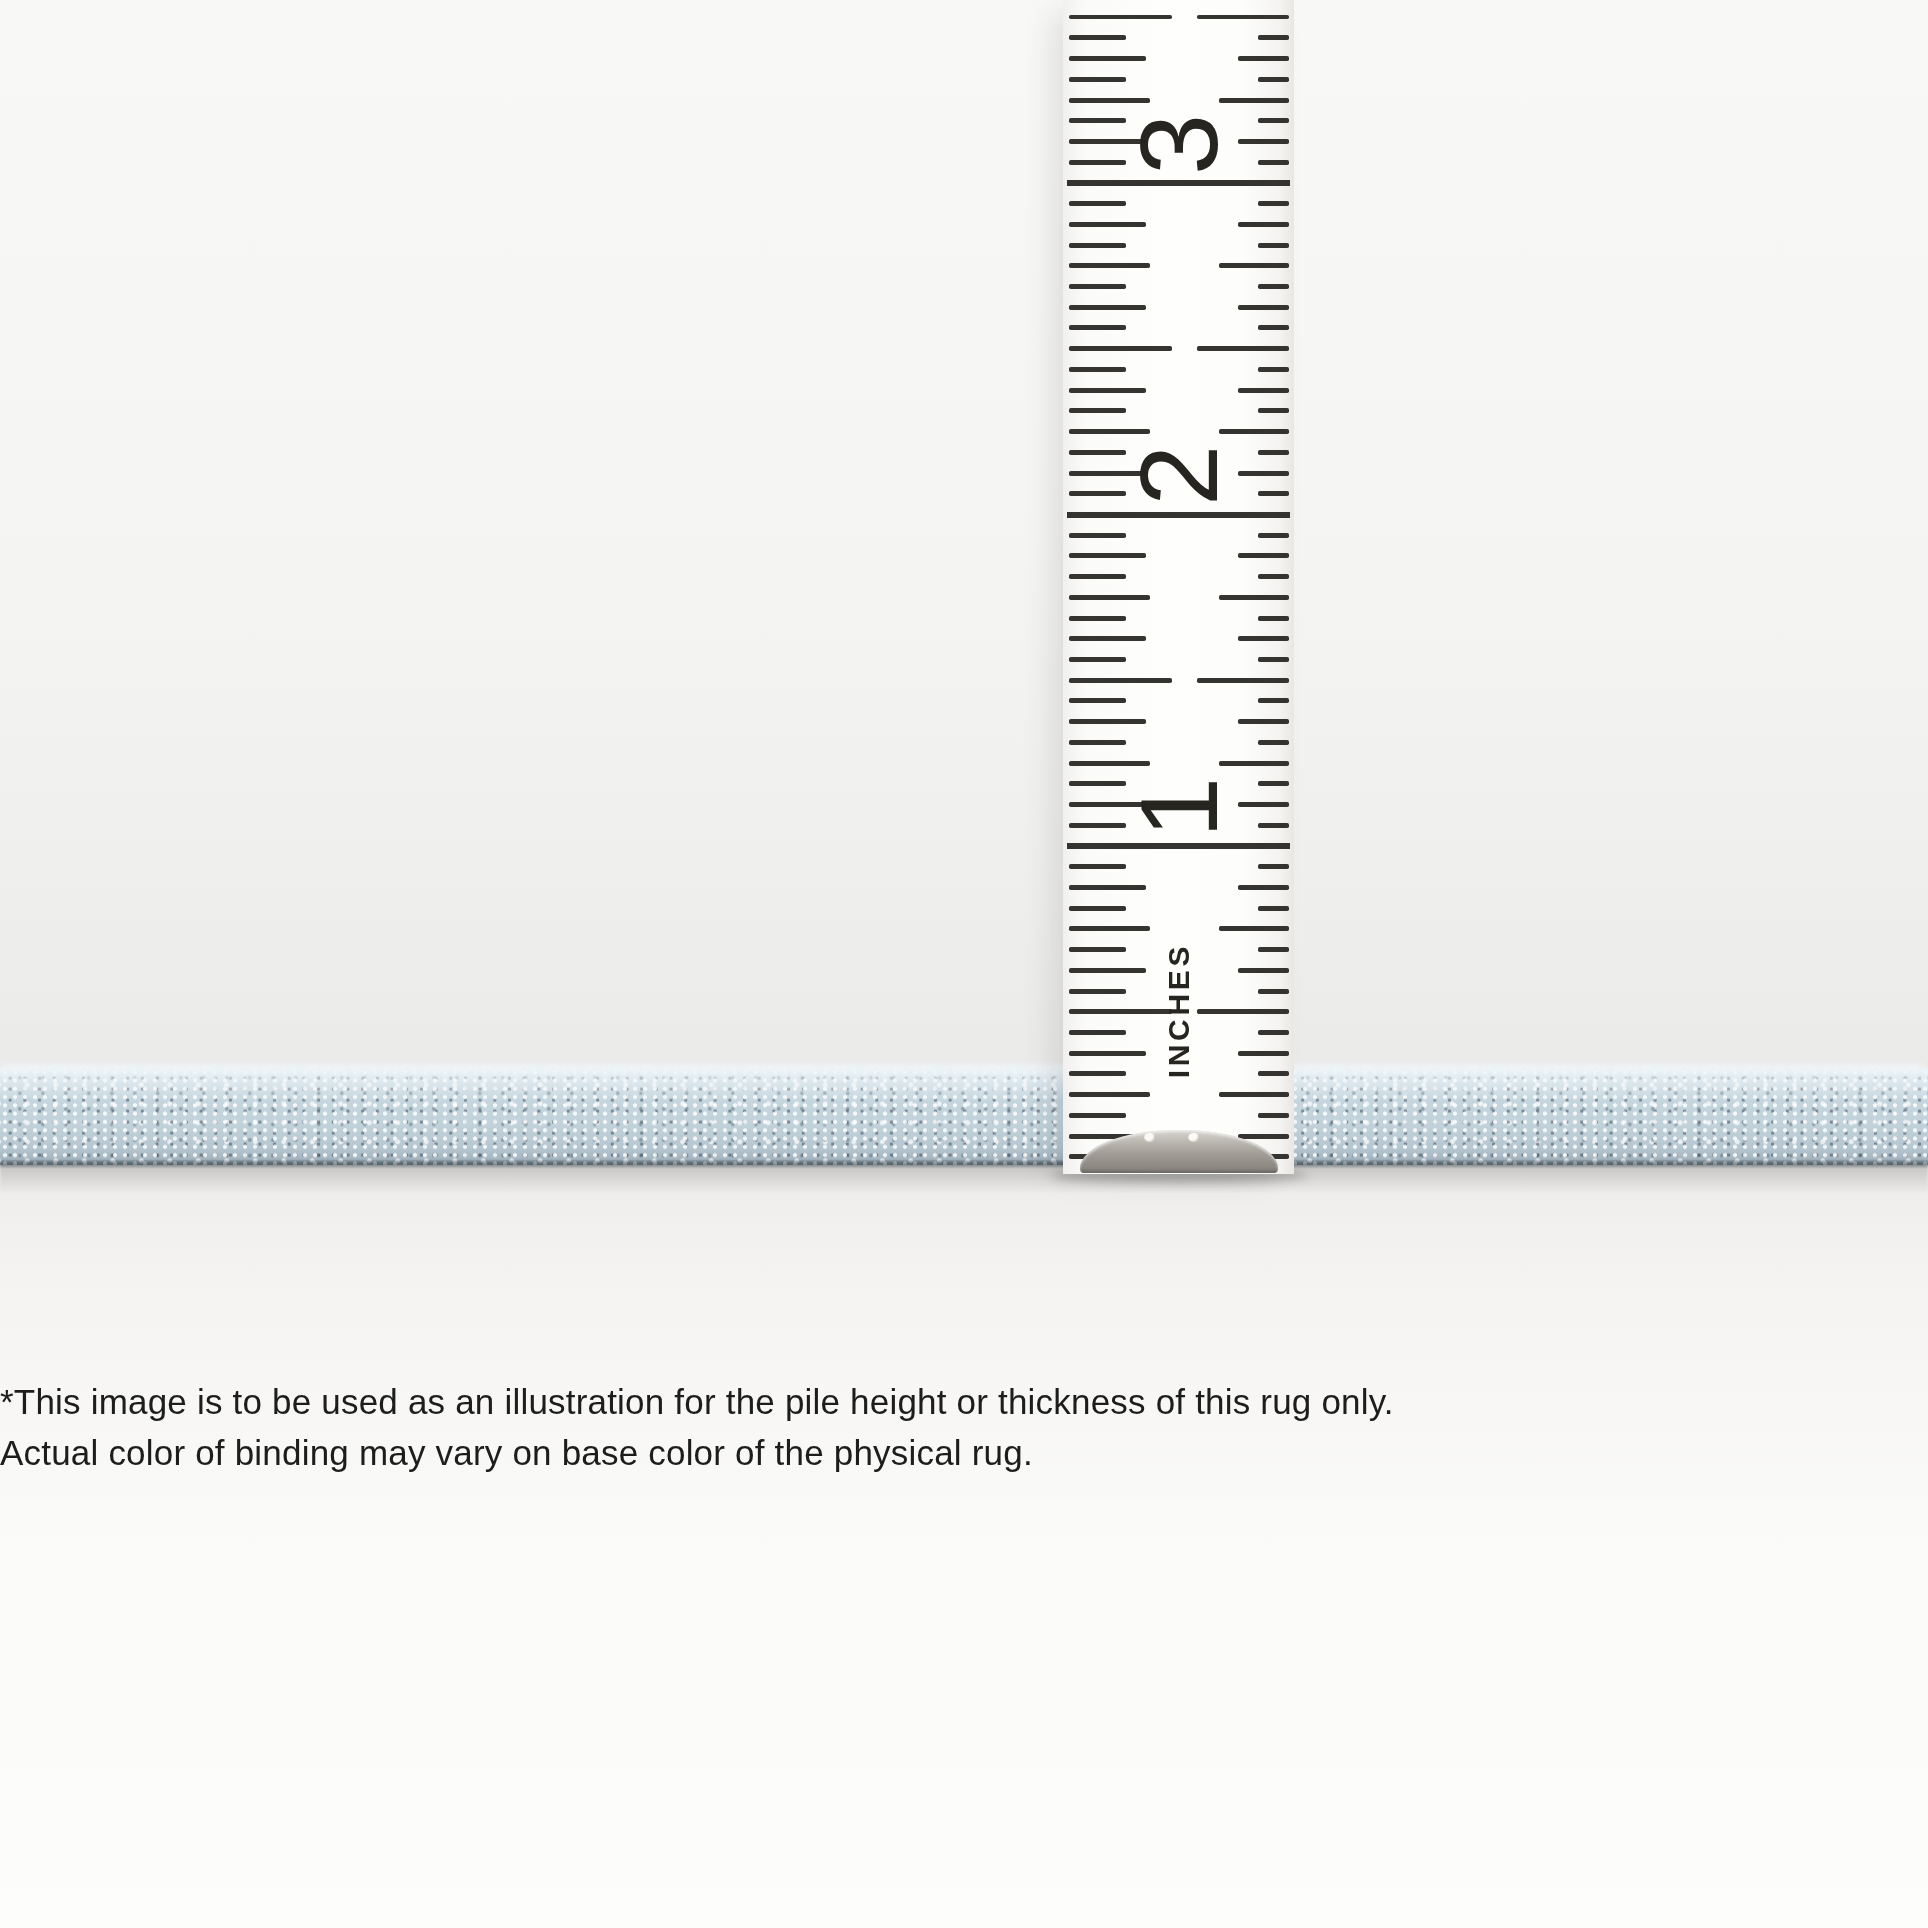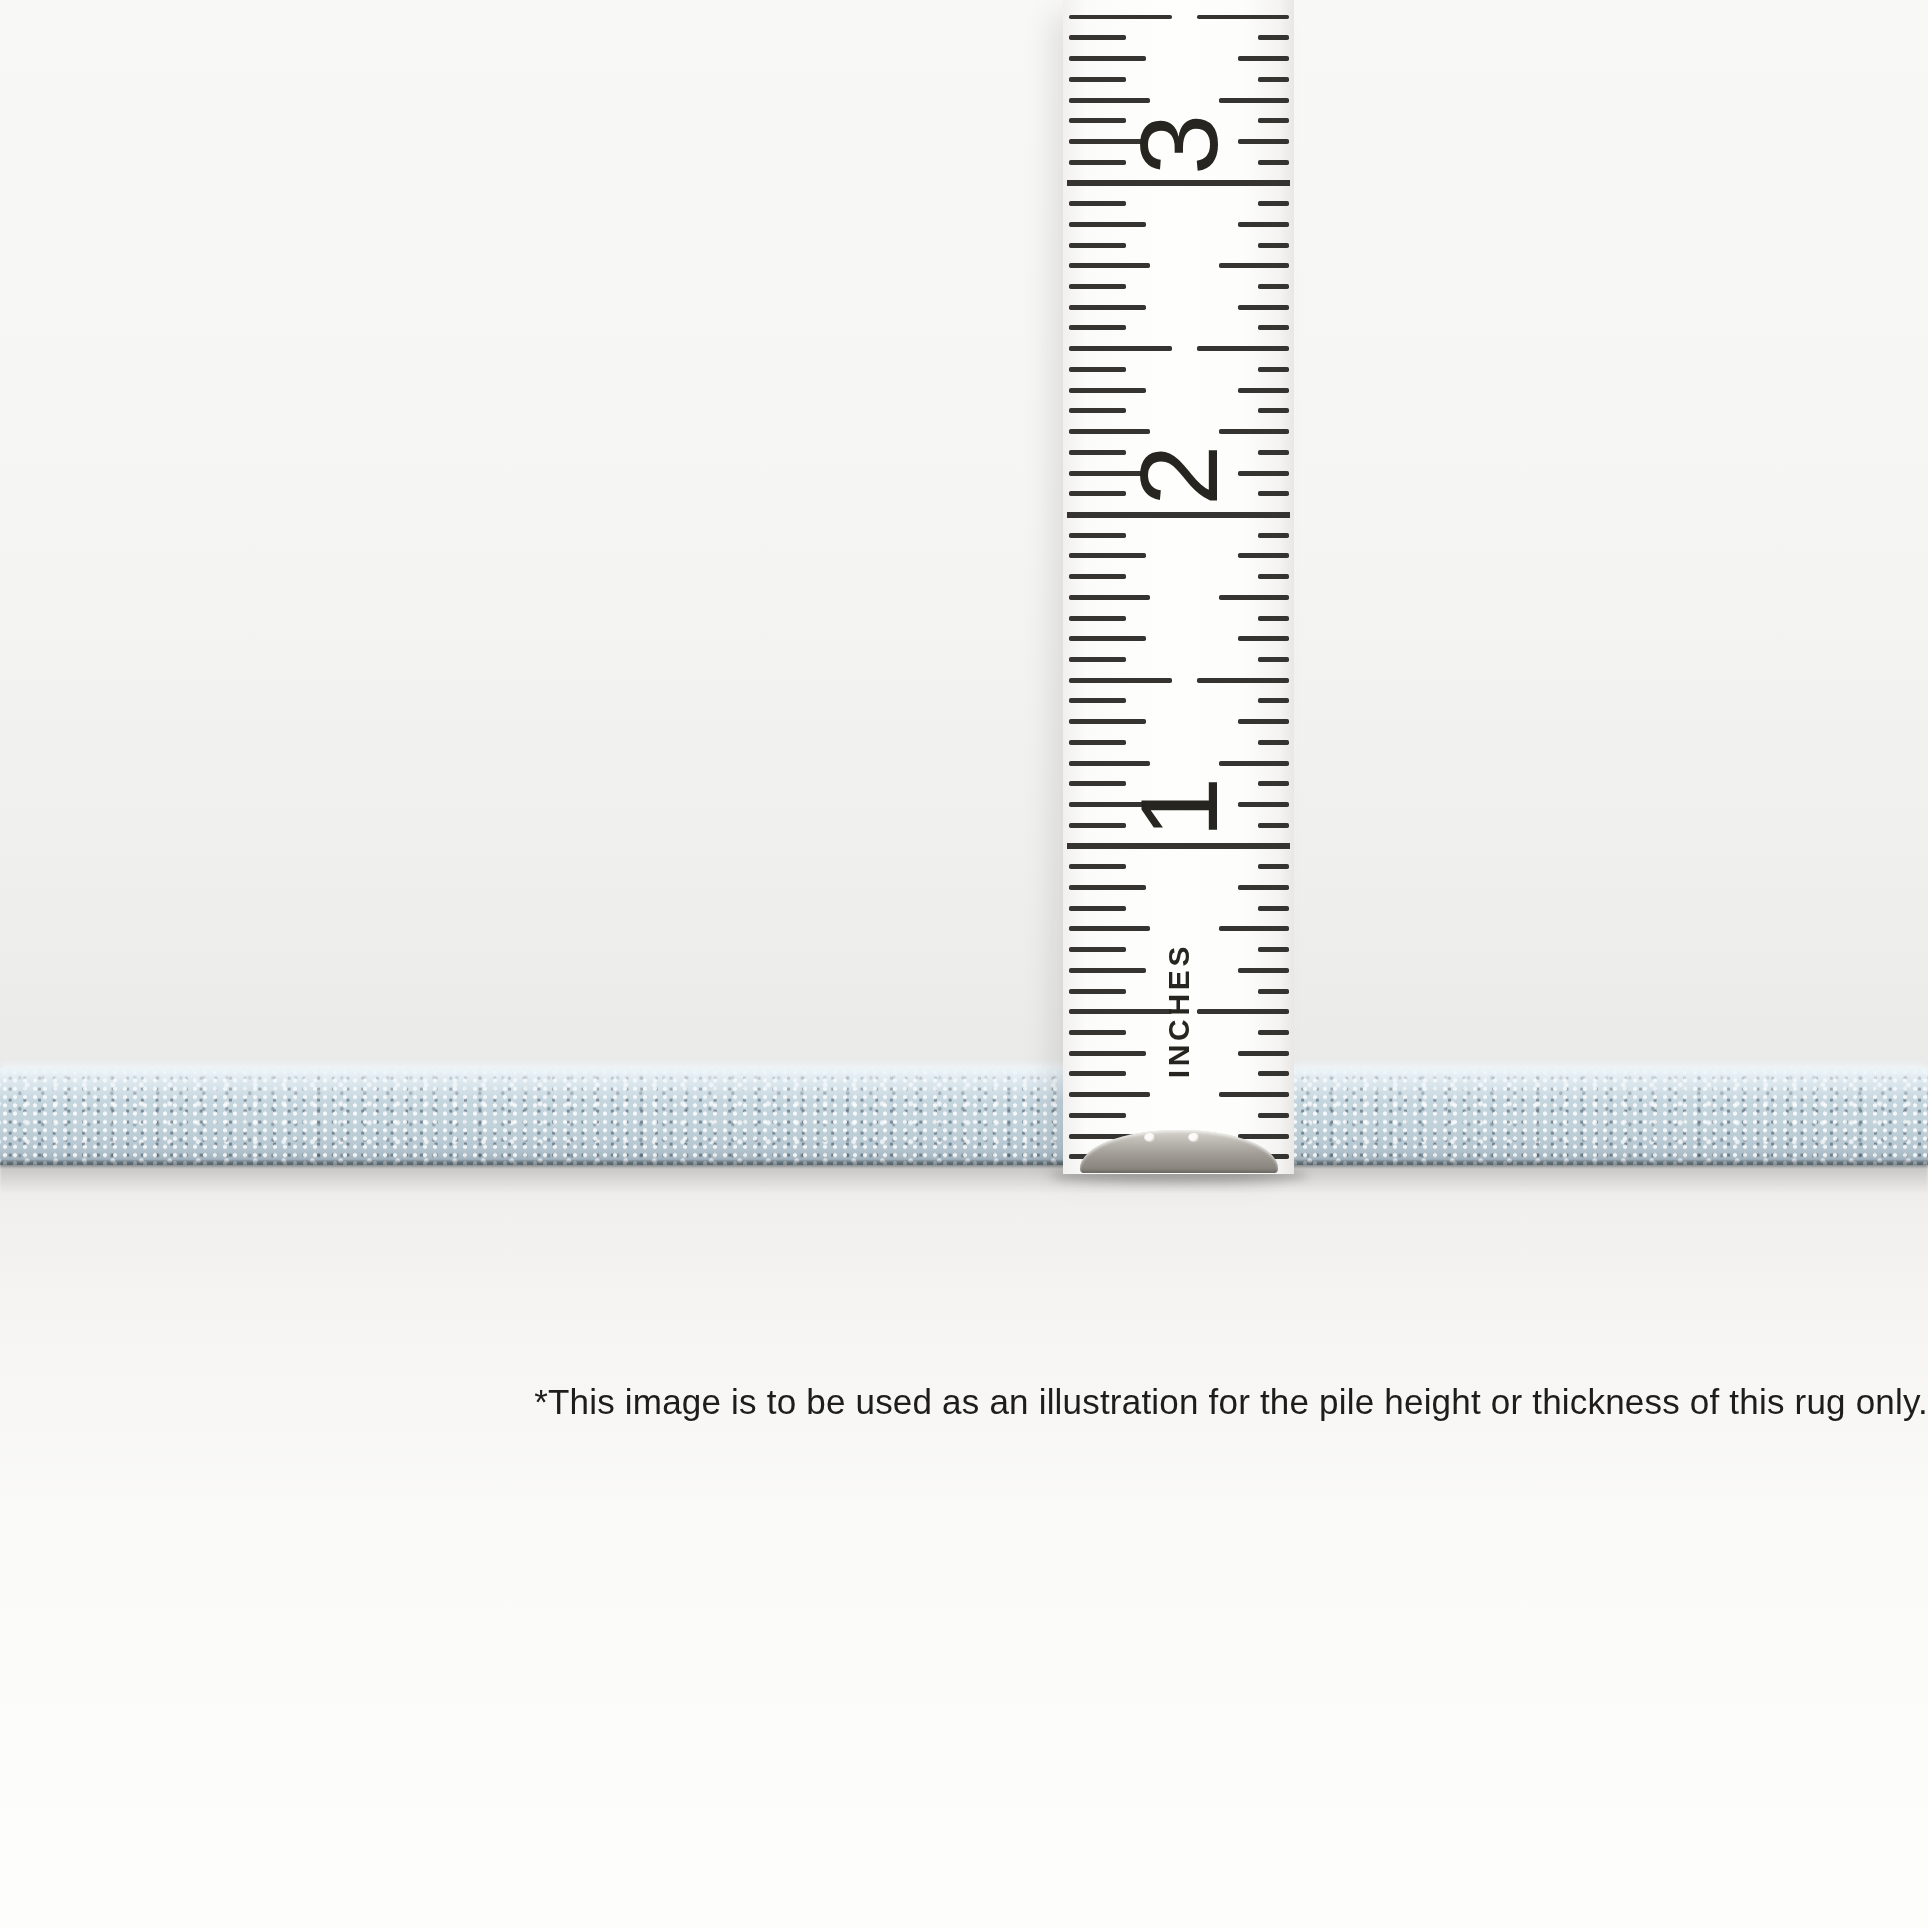--- a/index.html
+++ b/index.html
@@ -99,21 +99,21 @@
   }
   .rivet {
     position: absolute; top: 2.8px; width: 12px; height: 9.2px; border-radius: 50%;
     background: radial-gradient(circle at 40% 35%, #fbfaf8 0 40%, #c9c6bf 70%, #9b978f 100%);
   }
   .rivet.r1 { left: 64px; }
   .rivet.r2 { left: 108px; }
   
   .caption {
     position: absolute; left: 0; top: 1376px; width: 1928px;
-    text-align: right; color: #1d1d1b;
+    text-align: left; color: #1d1d1b;
     font-size: 35px; line-height: 51px; font-weight: 400; letter-spacing: 0.2px;
   }
   .caption p { margin: 0; }
 </style>
 </head>
 <body>
 
 <div class="scene">
 
   <div class="wall"></div>
@@ -241,16 +241,17 @@
       </div>
     <div class="inches-label">INCHES</div>
     <div class="metal-tip">
       <span class="rivet r1"></span>
       <span class="rivet r2"></span>
     </div>
   </div>
 
   <div class="caption">
     <p>*This image is to be used as an illustration for the pile height or thickness of this rug only.</p>
+    <p>Actual color of binding may vary on base color of the physical rug.</p>
   </div>
 
 </div>
 
 
 </body></html>

